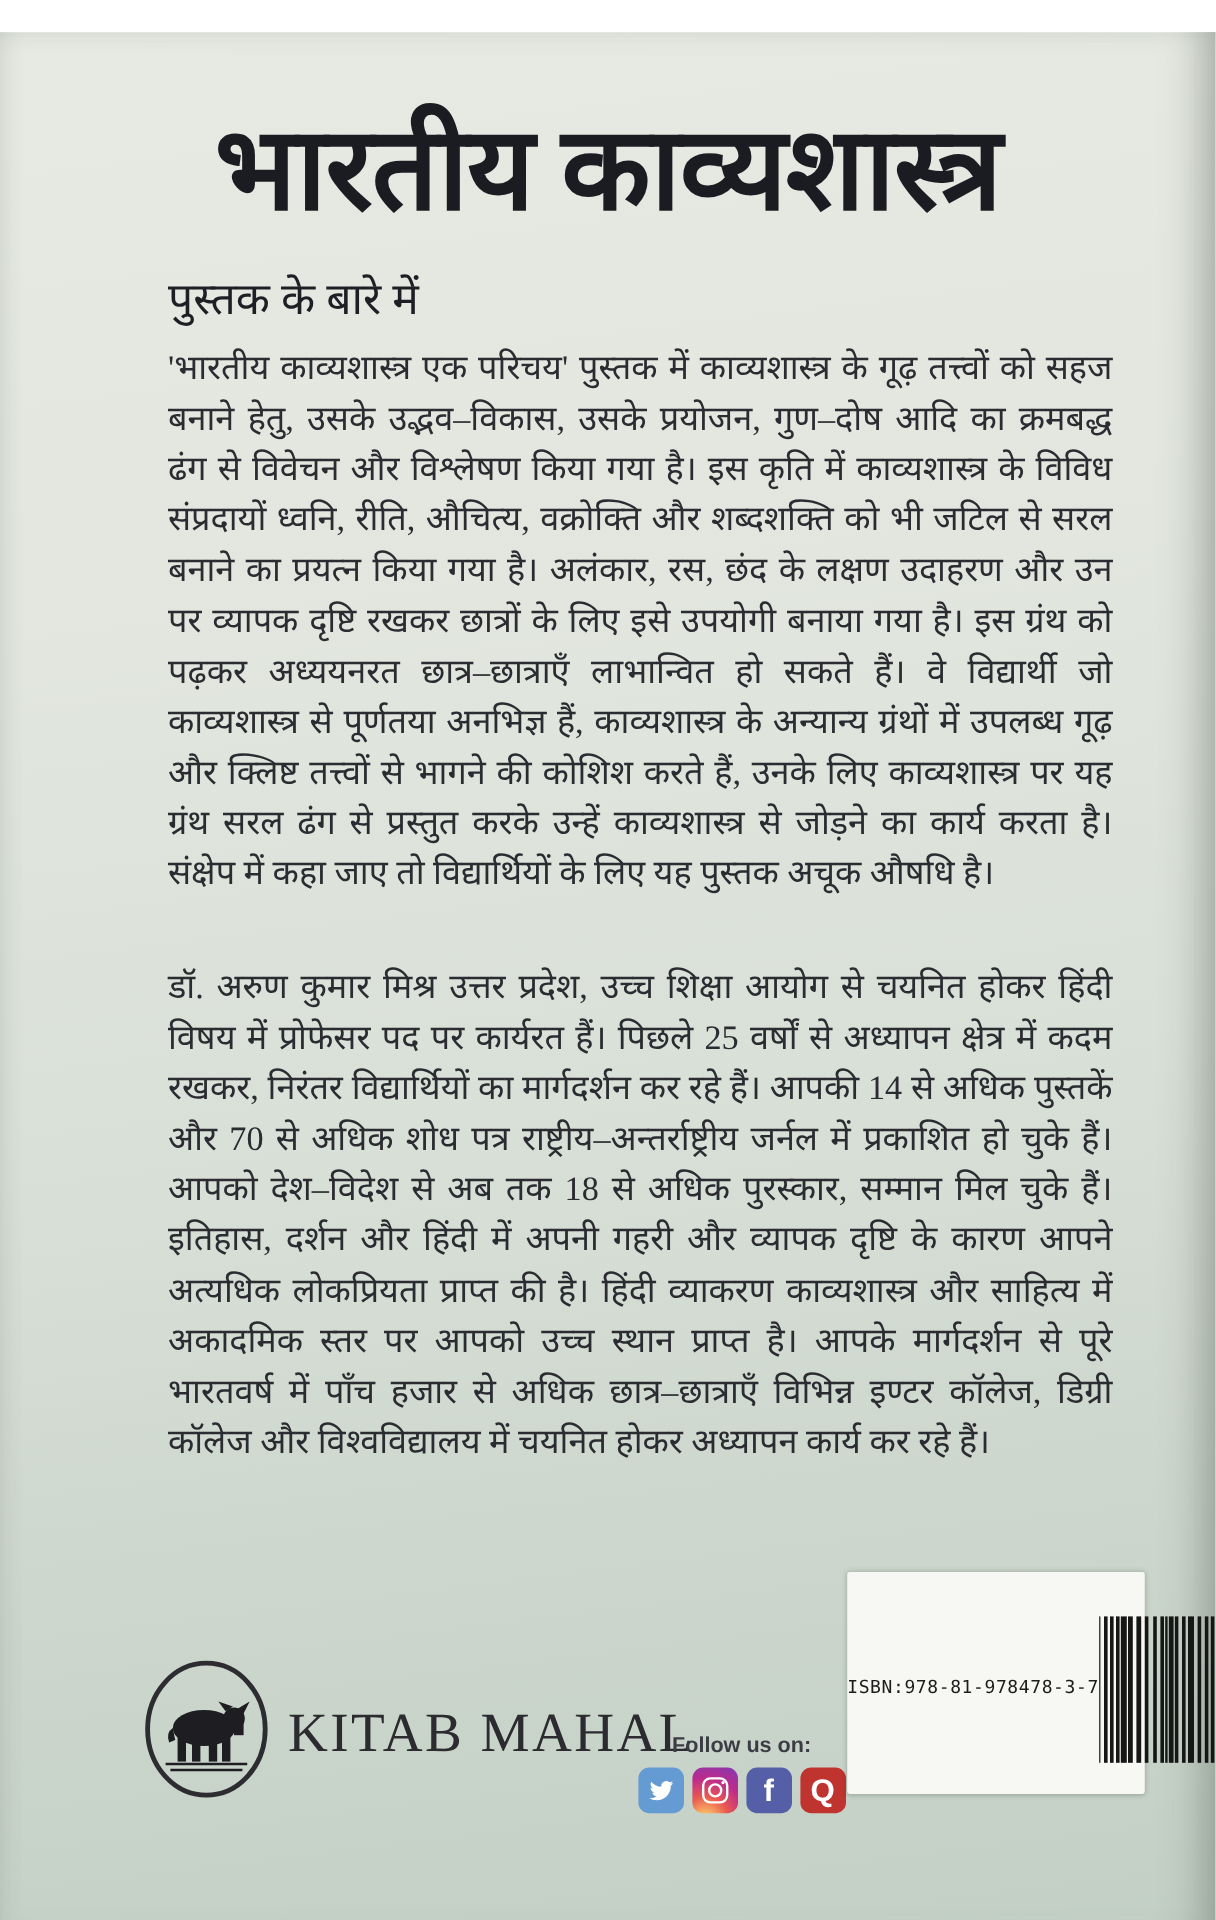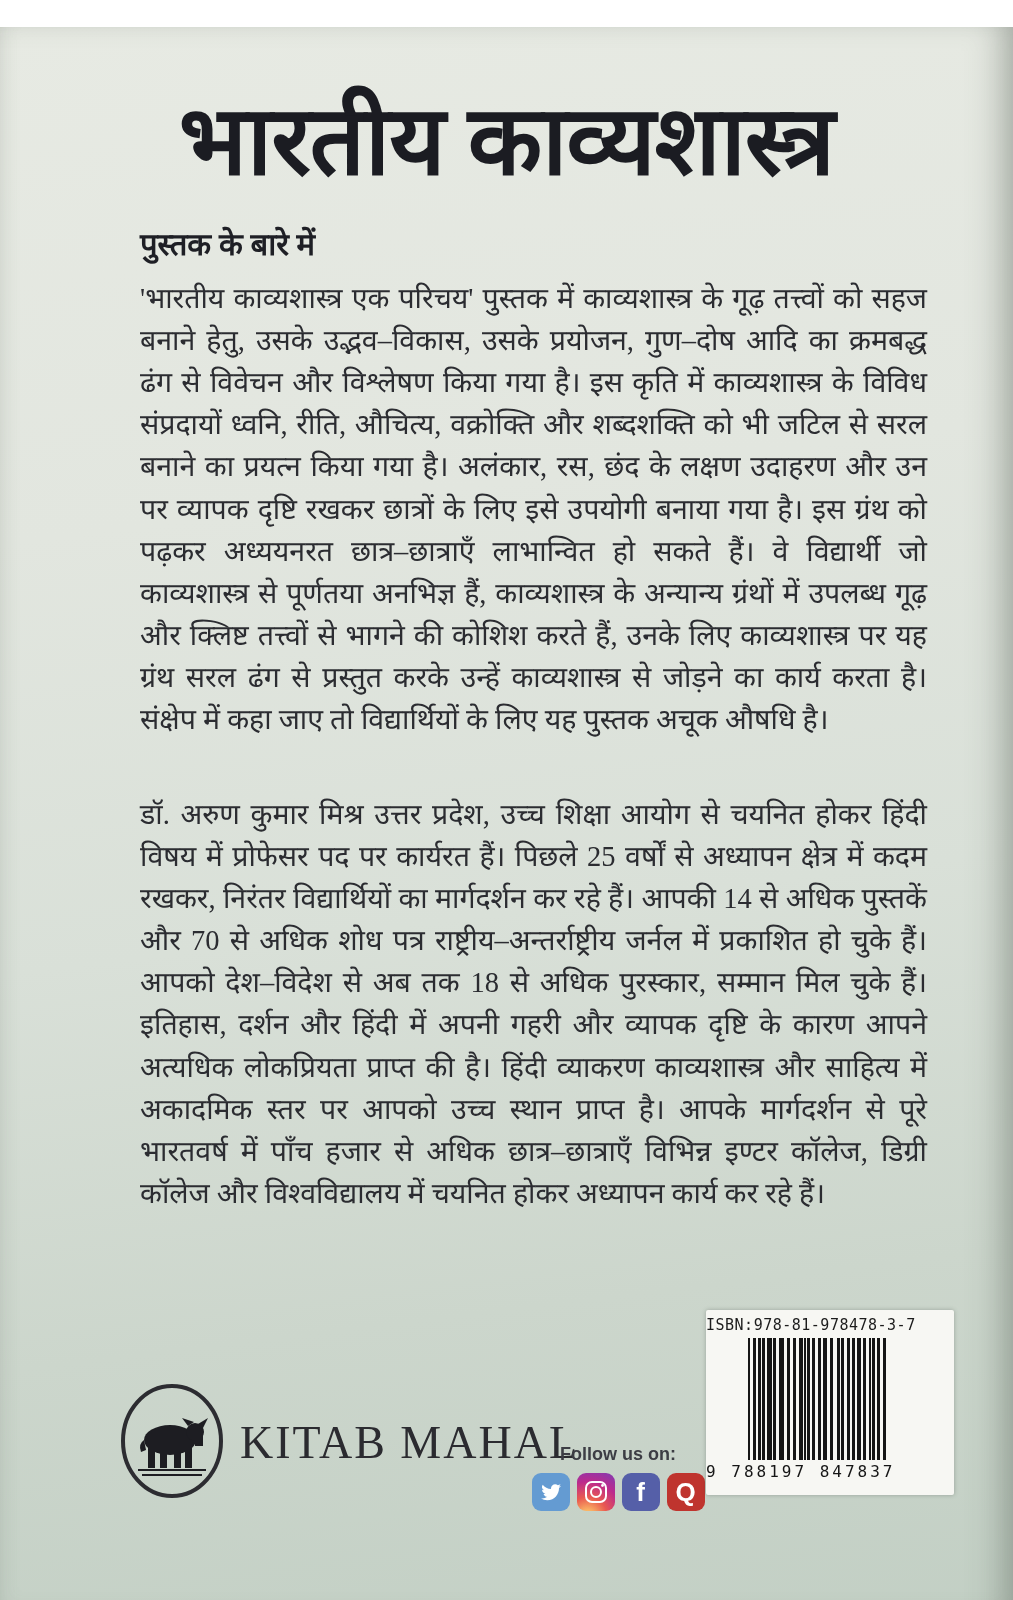--- a/index.html
+++ b/index.html
@@ -22,21 +22,21 @@
   .book-title{
     font-size:97px; font-weight:700; line-height:1.1;
     letter-spacing:-1px; color:#1b1c22; margin:0;
   }
   .book-subtitle{
     font-size:60px; font-weight:700; color:#1e1f25;
     margin:6px 0 0 0; letter-spacing:2px;
   }
   .text-col{ padding:26px 86px 0 140px; }
   .sec-heading{
-    font-size:31px; font-weight:700; color:#1e1f25; margin:0 0 14px 0;
+    font-size:37px; font-weight:400; color:#1e1f25; margin:0 0 14px 0;
   }
   .sec-body{
     font-size:28.5px; line-height:1.48; color:#2b2c31;
     text-align:justify; margin:0;
   }
   .about-author-block{ margin-top:52px; }
 
   
   .bottom{ position:absolute; left:0; top:1255px; width:1013px; height:260px; }
 
@@ -59,21 +59,21 @@
     display:flex; align-items:center; justify-content:center;
     color:#fff; font-family:"Liberation Sans","DejaVu Sans",sans-serif;
     font-weight:700; font-size:26px; line-height:1;
   }
   .sicon svg{ display:block; }
   .icon-instagram{ background:radial-gradient(circle at 28% 115%,#fdc468 8%,#e95950 38%,#bc2a8d 68%,#7f3bb3 100%); }
 
   .barcode-box{
     position:absolute; left:706px; top:28px; width:248px; height:185px;
     background:#f7f7f3; border-radius:2px; box-shadow:0 0 4px rgba(60,70,62,.35);
-    display:flex; flex-direction:column; padding-top:6px; box-sizing:border-box;
+    display:flex; align-items:center; padding-top:6px; box-sizing:border-box;
   }
   .isbn-label{
     font-family:"DejaVu Sans Mono","Liberation Mono",monospace;
     font-size:15px; color:#1c1c1c; letter-spacing:.5px; white-space:nowrap;
   }
   .bars{
     margin-top:4px; height:122px; width:224px;
     display:flex; align-items:stretch; justify-content:center;
   }
   .bars .bar{ background:#161616; }

